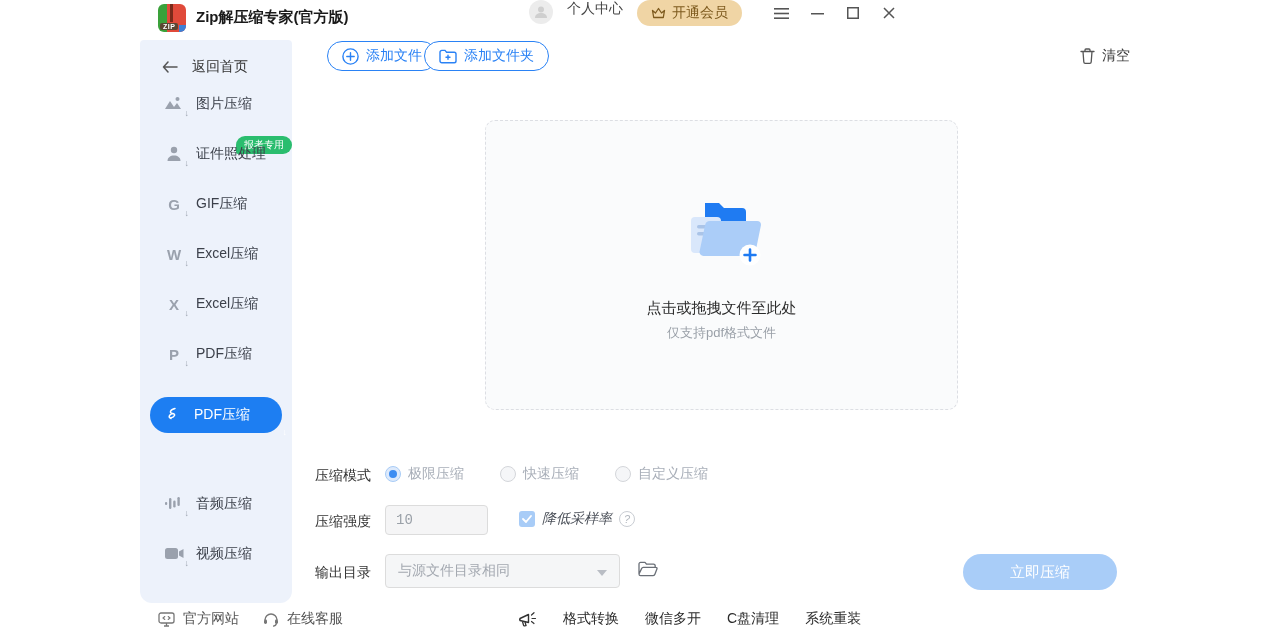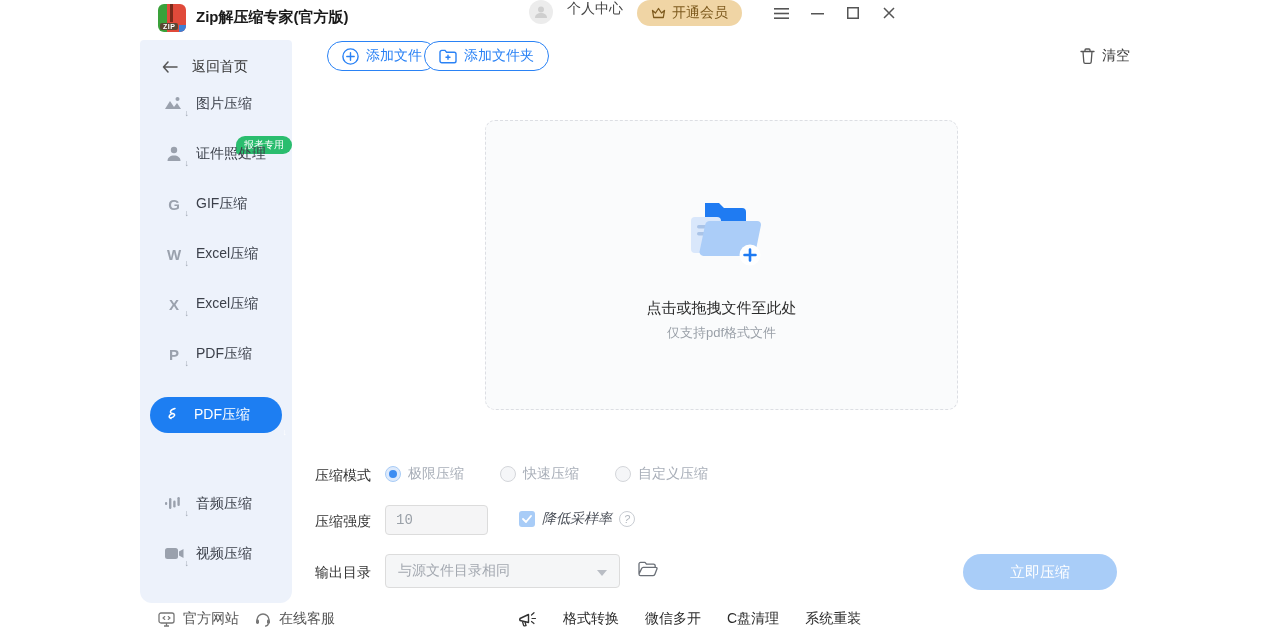--- a/index.html
+++ b/index.html
@@ -71,21 +71,21 @@
   .select { position:absolute; left:385px; top:554px; width:235px; height:34px; border:1px solid #dcdcdc;
     border-radius:4px; background:#f5f6f7; display:flex; align-items:center; padding:0 12px; font-size:14px; color:#a3a8b0; }
   .caret { position:absolute; right:12px; top:15px; width:0; height:0; border-left:5px solid transparent;
     border-right:5px solid transparent; border-top:6px solid #b9bdc4; }
   .open-folder { position:absolute; left:638px; top:561px; }
   .compress-btn { position:absolute; left:963px; top:554px; width:154px; height:36px; border:none;
     border-radius:18px; background:#a9cdf8; color:#fff; font-size:15px; font-family:inherit; }
 
   
   .footer { position:absolute; left:0; top:610px; width:1280px; height:30px; }
-  .f-left { position:absolute; left:158px; top:0; display:flex; gap:16px; }
+  .f-left { position:absolute; left:158px; top:0; display:flex; gap:24px; }
   .f-link { display:flex; align-items:center; gap:8px; font-size:14px; color:#555; }
   .f-center { position:absolute; left:518px; top:0; display:flex; align-items:center; gap:26px; }
   .f-tool { font-size:14px; color:#2b2b2b; }
   svg { display:block; }
 </style>
 </head>
 <body>
 
 <div class="app">
 

